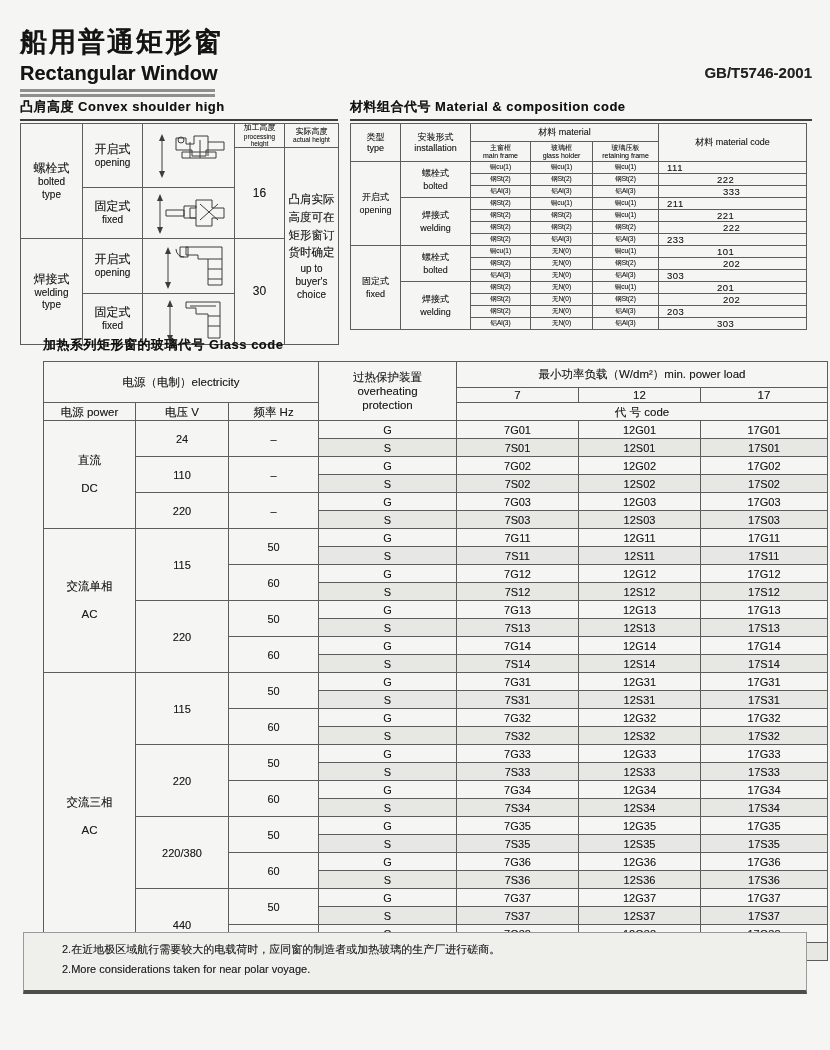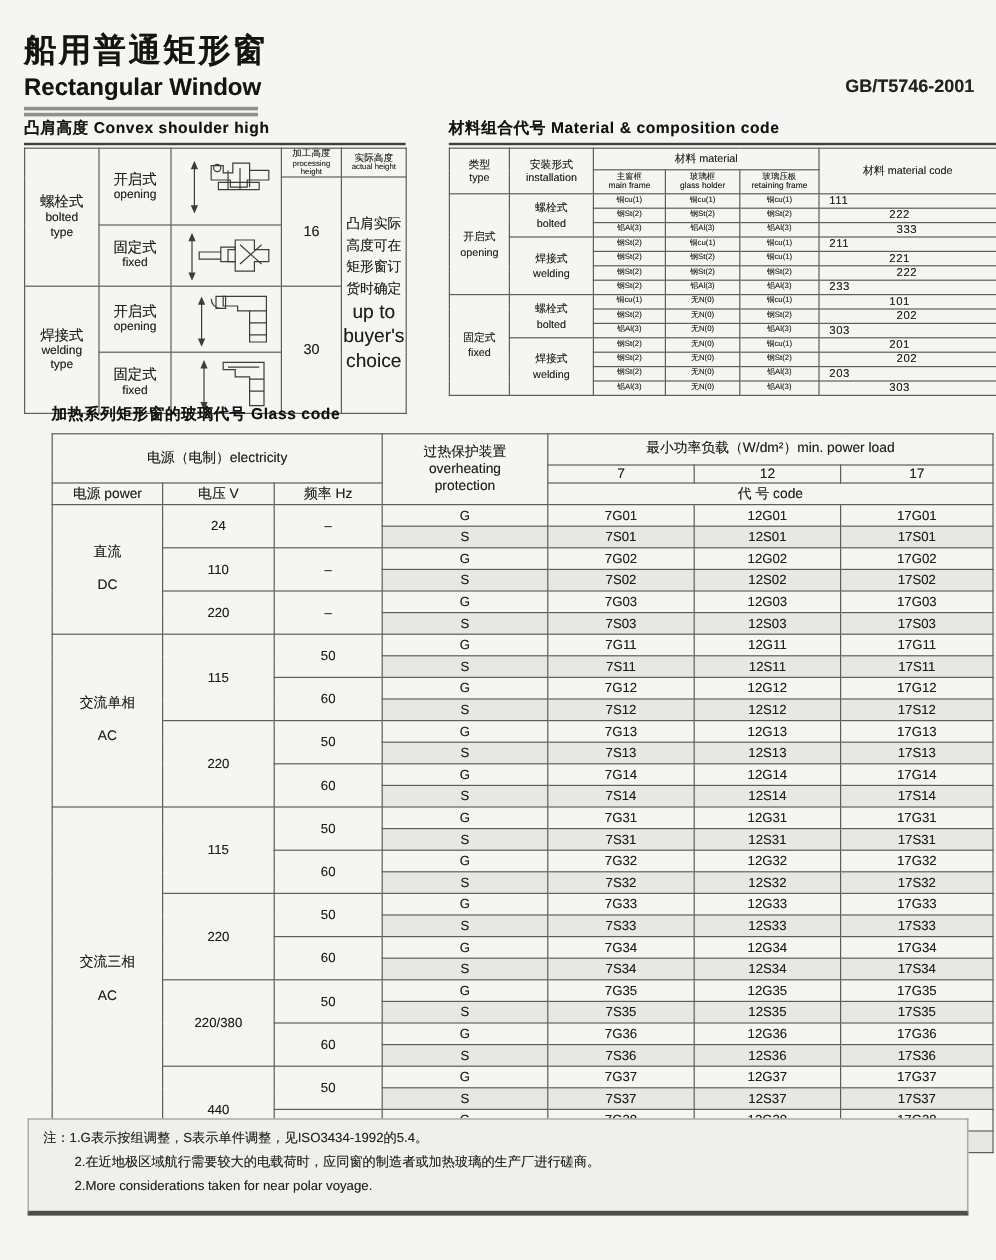--- a/index.html
+++ b/index.html
@@ -14,38 +14,38 @@
   .title-en { font-size:20px; font-weight:bold; margin-top:2px; color:#141414; }
   .dbl-rule { width:195px; margin-top:4px; }
   .dbl-rule span { display:block; height:3px; background:#8f8f8d; margin-bottom:2px; }
   .std-code { position:absolute; right:0; top:40px; font-size:15px; font-weight:bold; color:#222; }
 
   
   h3.sec { font-size:13px; font-weight:bold; color:#111; letter-spacing:.5px; }
   h3.under { border-bottom:2px solid #3f3f3f; padding-bottom:3px; }
 
   
-  .toprow { position:absolute; left:20px; top:98px; right:18px; display:flex; gap:36px;justify-content:space-between; }
+  .toprow { position:absolute; left:20px; top:98px; right:18px; display:flex; gap:12px;justify-content:space-between; }
   .convex-wrap { width:318px; flex:none; }
   .material-wrap { flex:1; }
 
   table { border-collapse:collapse; table-layout:fixed; }
   td,th { border:1px solid #5d5d5d; text-align:center; vertical-align:middle; overflow:hidden; }
   table.frame { border:1.5px solid #454545; }
 
   
   .convex { width:318px; margin-top:2px; }
   .convex td { font-size:11px; line-height:1.25; }
   .convex .h-sm { font-size:8px; line-height:1.1; }
   .convex .h-sm .en { font-size:6.5px; color:#2a2a2a; }
   .convex .zh { font-size:12px; }
   .convex .en { font-size:10px; }
   .convex .num { font-size:12px; }
   .convex .note .zh { font-size:11.5px; line-height:1.55; }
-  .convex .note .en { font-size:16px; line-height:1.3; }
+  .convex .note .en { font-size:10px; line-height:1.3; }
   .sketch svg { display:block; margin:0 auto; }
   .sk { stroke:#3c3c3c; stroke-width:1; fill:none; }
   .skf { fill:#3c3c3c; stroke:none; }
 
   
   .material { width:456px; margin-top:2px; }
   .material th { font-weight:normal; }
   .material .big { font-size:9px; line-height:1.2; }
   .material .sub { font-size:7px; line-height:1.1; }
   .material td.mat { font-size:6.5px; height:11.5px; line-height:1; color:#222; }
@@ -593,18 +593,17 @@
             <td>S</td>
             <td>7S38</td>
             <td>12S38</td>
             <td>17S38</td>
           </tr>
         </tbody>
       </table>
   </div>
 
   <div class="notes">
-    <div>注：1.G表示按组调整，S表示单件调整，见ISO3434-1992的5.4。</div>
     <div class="ind">2.在近地极区域航行需要较大的电载荷时，应同窗的制造者或加热玻璃的生产厂进行磋商。</div>
     <div class="ind">2.More considerations taken for near polar voyage.</div>
   </div>
 
 </div>
 
 </body></html>

